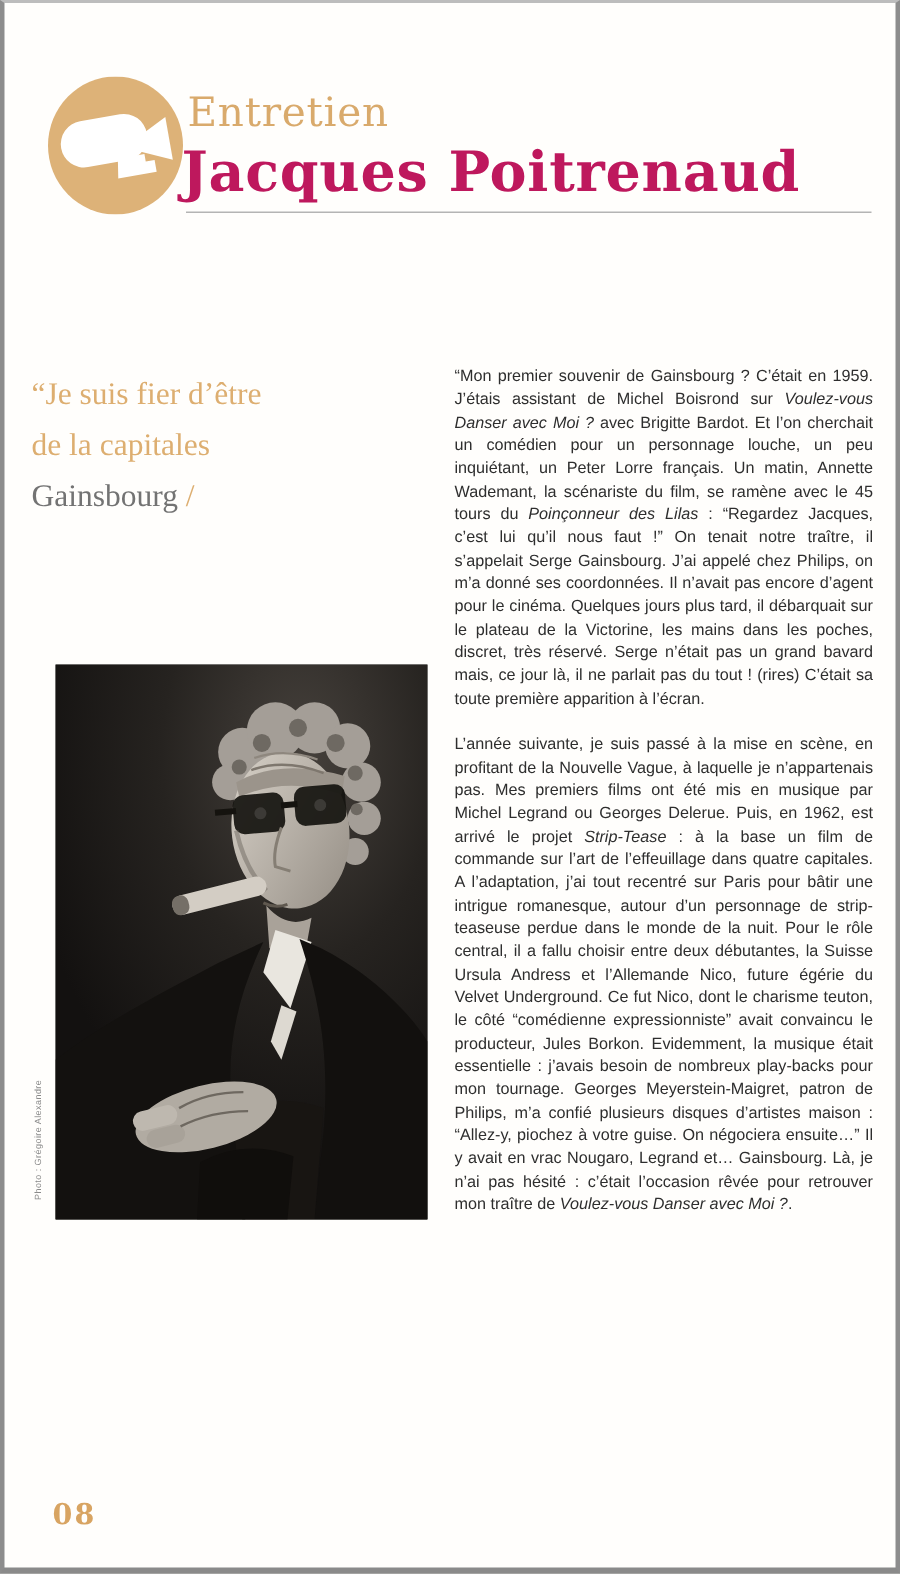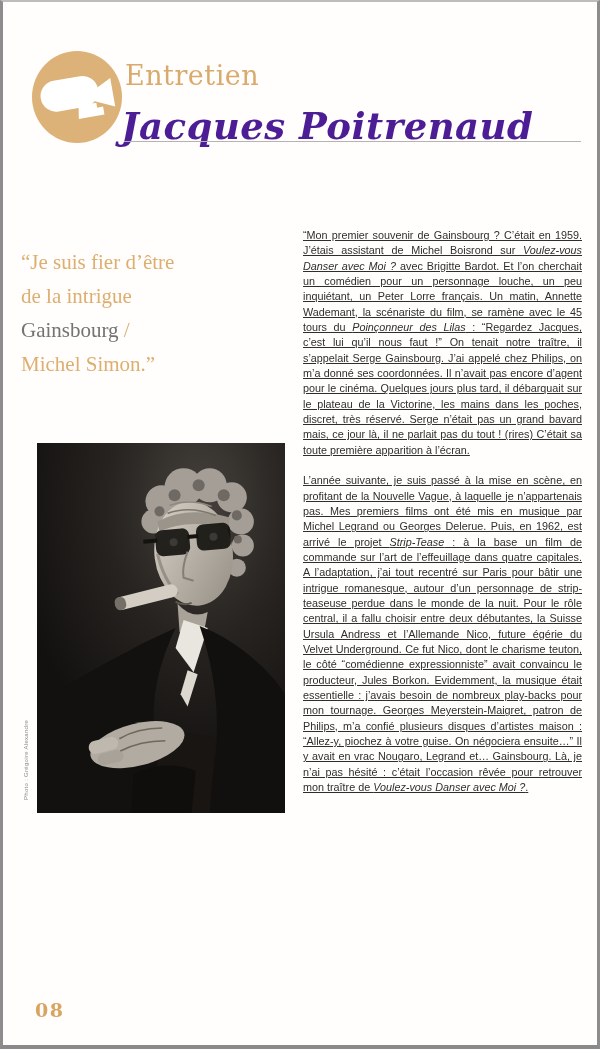--- a/index.html
+++ b/index.html
@@ -16,25 +16,24 @@
     font-family:"Liberation Sans", sans-serif;
   }
   
   .header-icon{position:absolute;left:28px;top:49px;width:92px;height:92px;}
   .kicker{
     position:absolute;left:122px;top:58px;
     font-family:"DejaVu Serif", serif;
     font-size:27px;color:#d9aa6c;letter-spacing:0.5px;
   }
   .title{
-    position:absolute;left:118px;top:102px;
+    position:absolute;left:118px;top:90px;
     font-family:"DejaVu Serif", serif;
-    font-size:37px;font-weight:bold;color:#4c1d95;letter-spacing:0.5px;
+    font-size:37px;font-weight:bold;color:#be185d;letter-spacing:0.5px;
     white-space:nowrap;
-    font-style:italic;
   }
   .title-rule{
     position:absolute;left:121px;top:139px;width:457px;height:1px;
     background:#b4b4b4;
   }
   
   .quote{
     position:absolute;left:18px;top:243px;width:267px;
     text-align:left;
     font-family:Liberation Serif, serif;
@@ -49,25 +48,24 @@
   }
   .photo svg{display:block;width:100%;height:100%;}
   .photo-credit{
     position:absolute;left:20px;top:798px;
     transform:rotate(-90deg);transform-origin:0 0;
     font-size:6px;color:#8a8a8a;letter-spacing:0.3px;
     white-space:nowrap;
   }
   
   .article{
-    position:absolute;left:300px;top:226px;width:279px;
+    position:absolute;left:300px;top:242px;width:279px;
     font-size:10.8px;line-height:15.35px;
     color:#2e2e2e;
     text-align:justify;
-    text-decoration:underline;
   }
   .article p{margin:0 0 15px 0;}
   .article .it{font-style:italic;}
   
   .folio{
     position:absolute;left:32px;top:997px;
     font-family:"DejaVu Serif", serif;
     font-size:19px;font-weight:bold;color:#d8a462;letter-spacing:1.5px;
   }
 </style>
@@ -85,23 +83,22 @@
         <path d="M62 43 L82 33 L82 62 L62 53 Z"></path>
       </g>
     </svg>
   </div>
   <div class="kicker">Entretien</div>
   <div class="title">Jacques Poitrenaud</div>
   <div class="title-rule"></div>
 
   <div class="quote" id="quote">
       <div><span>“Je suis fier d’être</span></div>
-      <div><span>de la intrigue</span></div>
+      <div><span>de la capitales</span></div>
       <div><span class="dark">Gainsbourg</span><span> /</span></div>
-      <div><span>Michel Simon.”</span></div>
     </div>
 
   <div class="photo">
     <svg viewBox="0 0 247 368" xmlns="http://www.w3.org/2000/svg" preserveAspectRatio="none">
       <defs>
         <radialGradient id="glow" cx="66%" cy="16%" r="75%">
           <stop offset="0%" stop-color="#46413c"></stop>
           <stop offset="50%" stop-color="#262320"></stop>
           <stop offset="100%" stop-color="#131110"></stop>
         </radialGradient>

